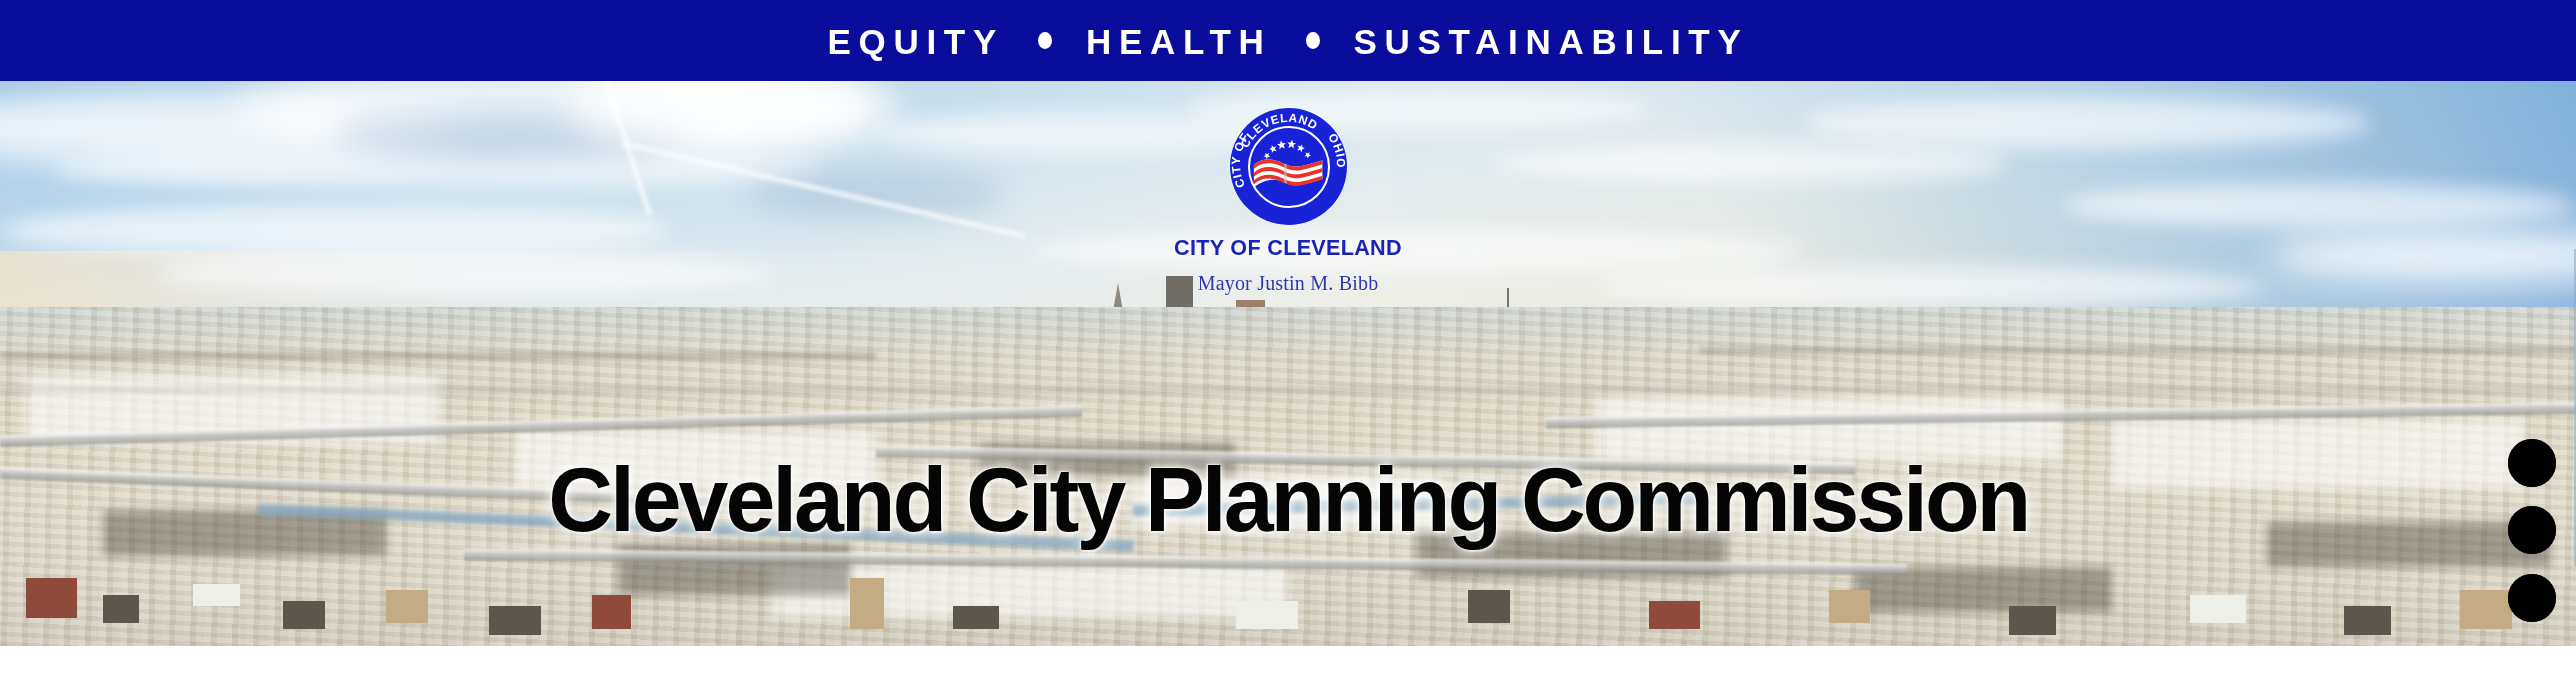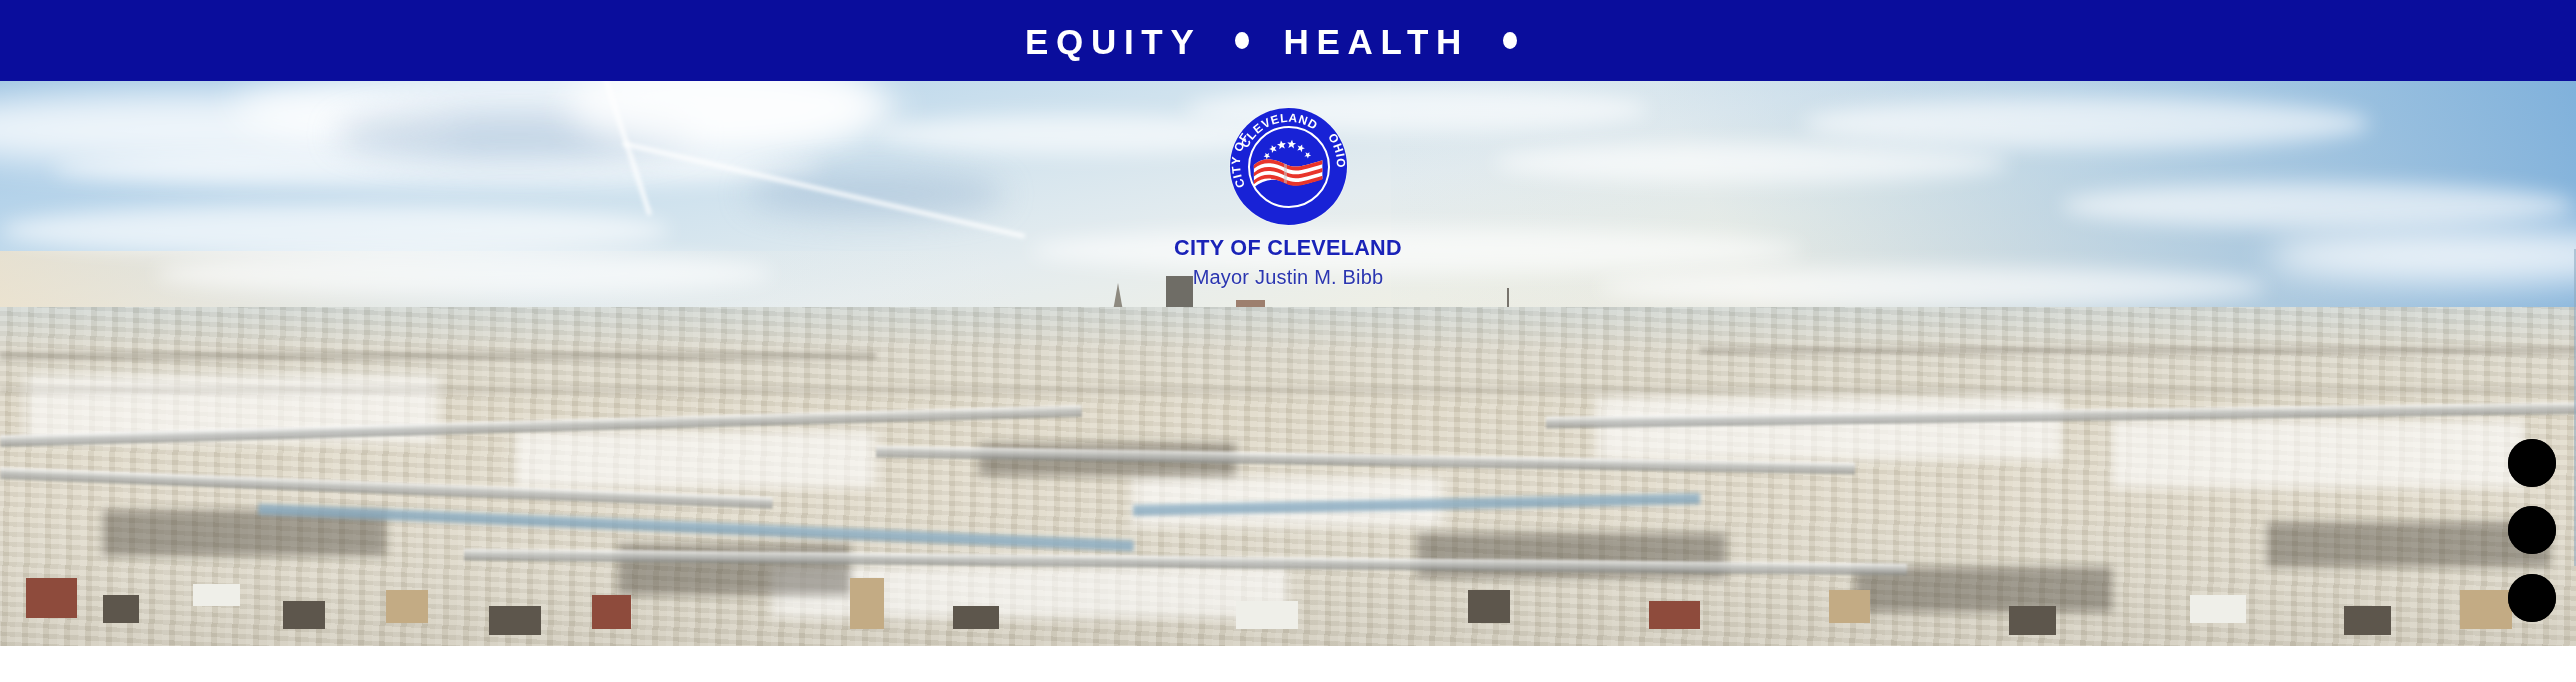--- a/index.html
+++ b/index.html
@@ -271,23 +271,23 @@
     margin-top:10px;
     color:#1a23b8;
     font-family:"Liberation Sans", sans-serif;
     font-weight:bold;
     font-size:21.6px;
     letter-spacing:0.3px;
     white-space:nowrap;
     text-shadow:0 0.8px 1.5px rgba(255,255,255,0.65);
   }
   .seal-sub{
-    margin-top:5px;
+    margin-top:11px;
     color:#2b36b0;
-    font-family:Liberation Sans, sans-serif;
+    font-family:Liberation Serif, serif;
     font-size:20px;
     letter-spacing:0.2px;
     white-space:nowrap;
     text-shadow:0 0.8px 1.5px rgba(255,255,255,0.60);
   }
 
   
   .headline-wrap{
     position:absolute;
     left:0; top:454px;
@@ -350,20 +350,21 @@
 <body>
 
 <div id="page">
 
   <div class="tagline-bar">
     <div class="tagline-inner">
       <span class="tagline-word">EQUITY</span>
       <span class="tagline-dot"></span>
       <span class="tagline-word">HEALTH</span>
       <span class="tagline-dot"></span>
+      <span class="tagline-word">SUSTAINABILITY</span>
     </div>
   </div>
 
   <div class="hero">
 
     <div class="sky"></div>
     <div class="sky-blue-right"></div>
     <div class="sky-warm-left"></div>
 
     <div class="cloud" style="left:-4%;top:2%;width:22%;height:13%;"></div>
@@ -509,20 +510,23 @@
           <text><textPath href="#ringTop" startOffset="13%">CLEVELAND</textPath></text>
           <text><textPath href="#ringR" startOffset="22%">OHIO</textPath></text>
         </g>
       </svg>
     </div>
 
     <div class="seal-caption">CITY OF CLEVELAND</div>
     <div class="seal-sub">Mayor Justin M. Bibb</div>
   </div>
 
+  <div class="headline-wrap">
+    <span class="headline">Cleveland City Planning Commission</span>
+  </div>
 
   <div class="social-rail">
 
     <a class="social-btn" aria-label="YouTube">
       <svg viewBox="0 0 62 62" xmlns="http://www.w3.org/2000/svg">
         <defs>
           <mask id="ytm">
             <rect width="62" height="62" fill="#fff"></rect>
             <rect x="16" y="22" width="30" height="19" rx="6" fill="#000"></rect>
           </mask>

